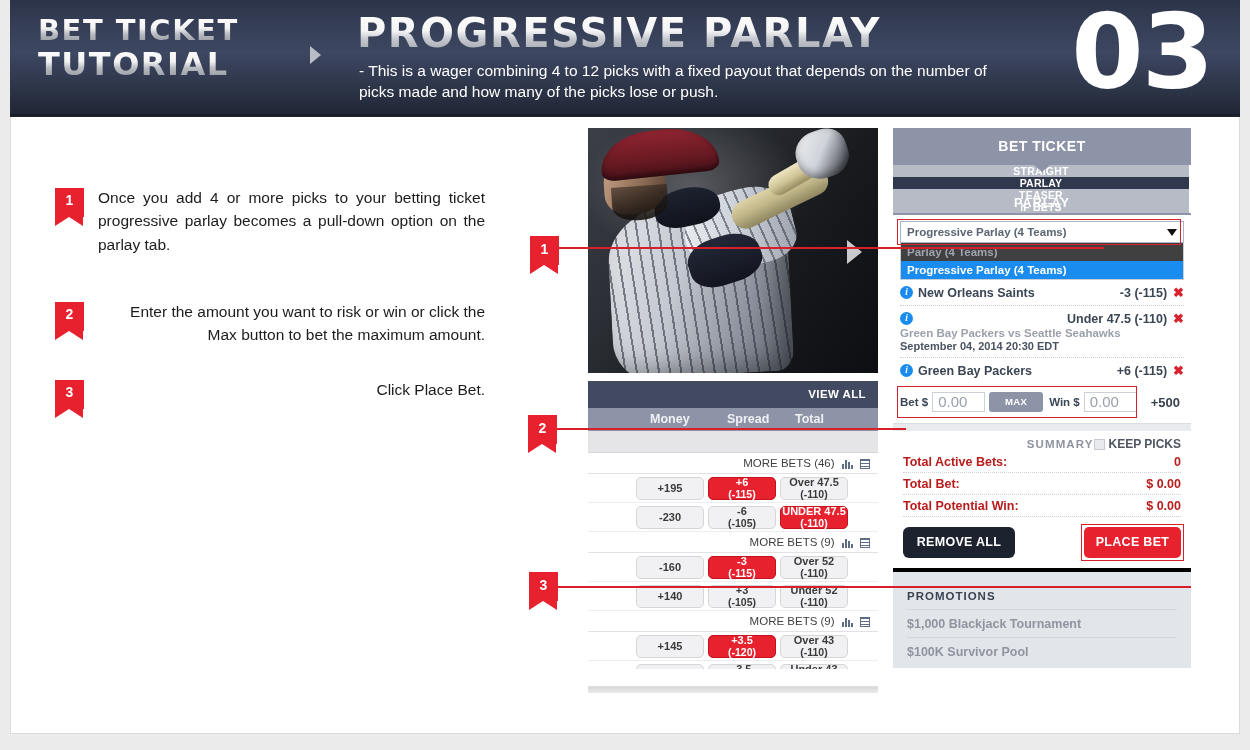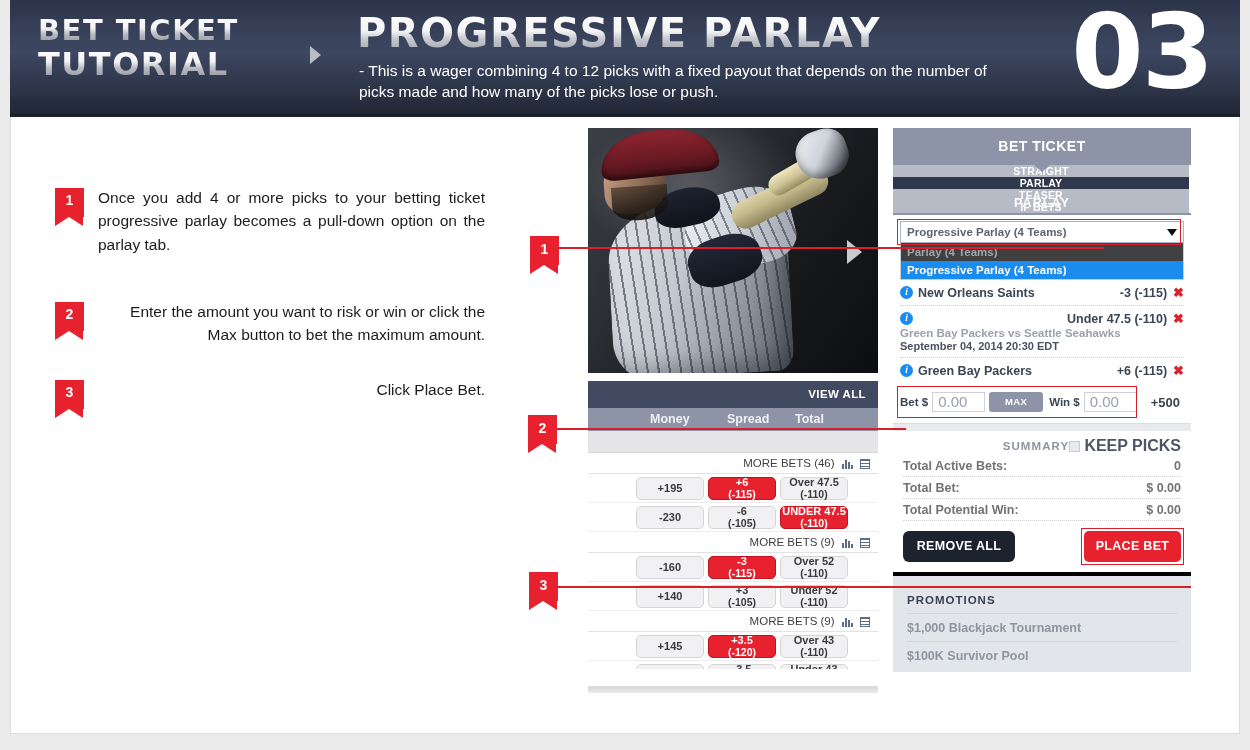--- a/index.html
+++ b/index.html
@@ -410,26 +410,26 @@
   }
   .br-odds { margin-left: 10px; font-size: 13px; font-weight: bold; color: #39424f; }
 
   .sum-divider { height: 8px; background: #e9eaee; margin-top: 8px; border-top: 1px solid #dcdde1; }
 
   .summary { padding: 6px 10px 0 10px; }
   .sum-head { display: flex; align-items: center; justify-content: flex-end; }
   .sum-title {
     font-size: 11.5px; font-weight: bold; color: #8e949f; letter-spacing: 1.1px;
   }
-  .keep { display: flex; align-items: center; font-size: 16px; font-weight: bold; color: #4d5662; }
+  .keep { display: flex; align-items: center; font-size: 12px; font-weight: bold; color: #4d5662; }
   .cb { width: 11px; height: 11px; border: 1px solid #c6c9cf; background: #e9eaee; margin-right: 4px; }
   .sum-row {
     display: flex; justify-content: space-between;
     border-bottom: 1px dotted #cfd1d5;
-    font-size: 12.5px; font-weight: bold; color: #737373;
+    font-size: 12.5px; font-weight: bold; color: #b91c1c;
     padding: 4px 0 3px 0;
   }
 
   .actions { position: relative; display: flex; justify-content: space-between; padding: 10px 10px 0 10px; }
   .btn-remove {
     width: 112px; height: 31px; background: #1c222e;
     border-radius: 6px; color: #fff;
     font-size: 12.5px; font-weight: bold; letter-spacing: .3px;
     text-align: center; line-height: 31px;
   }

